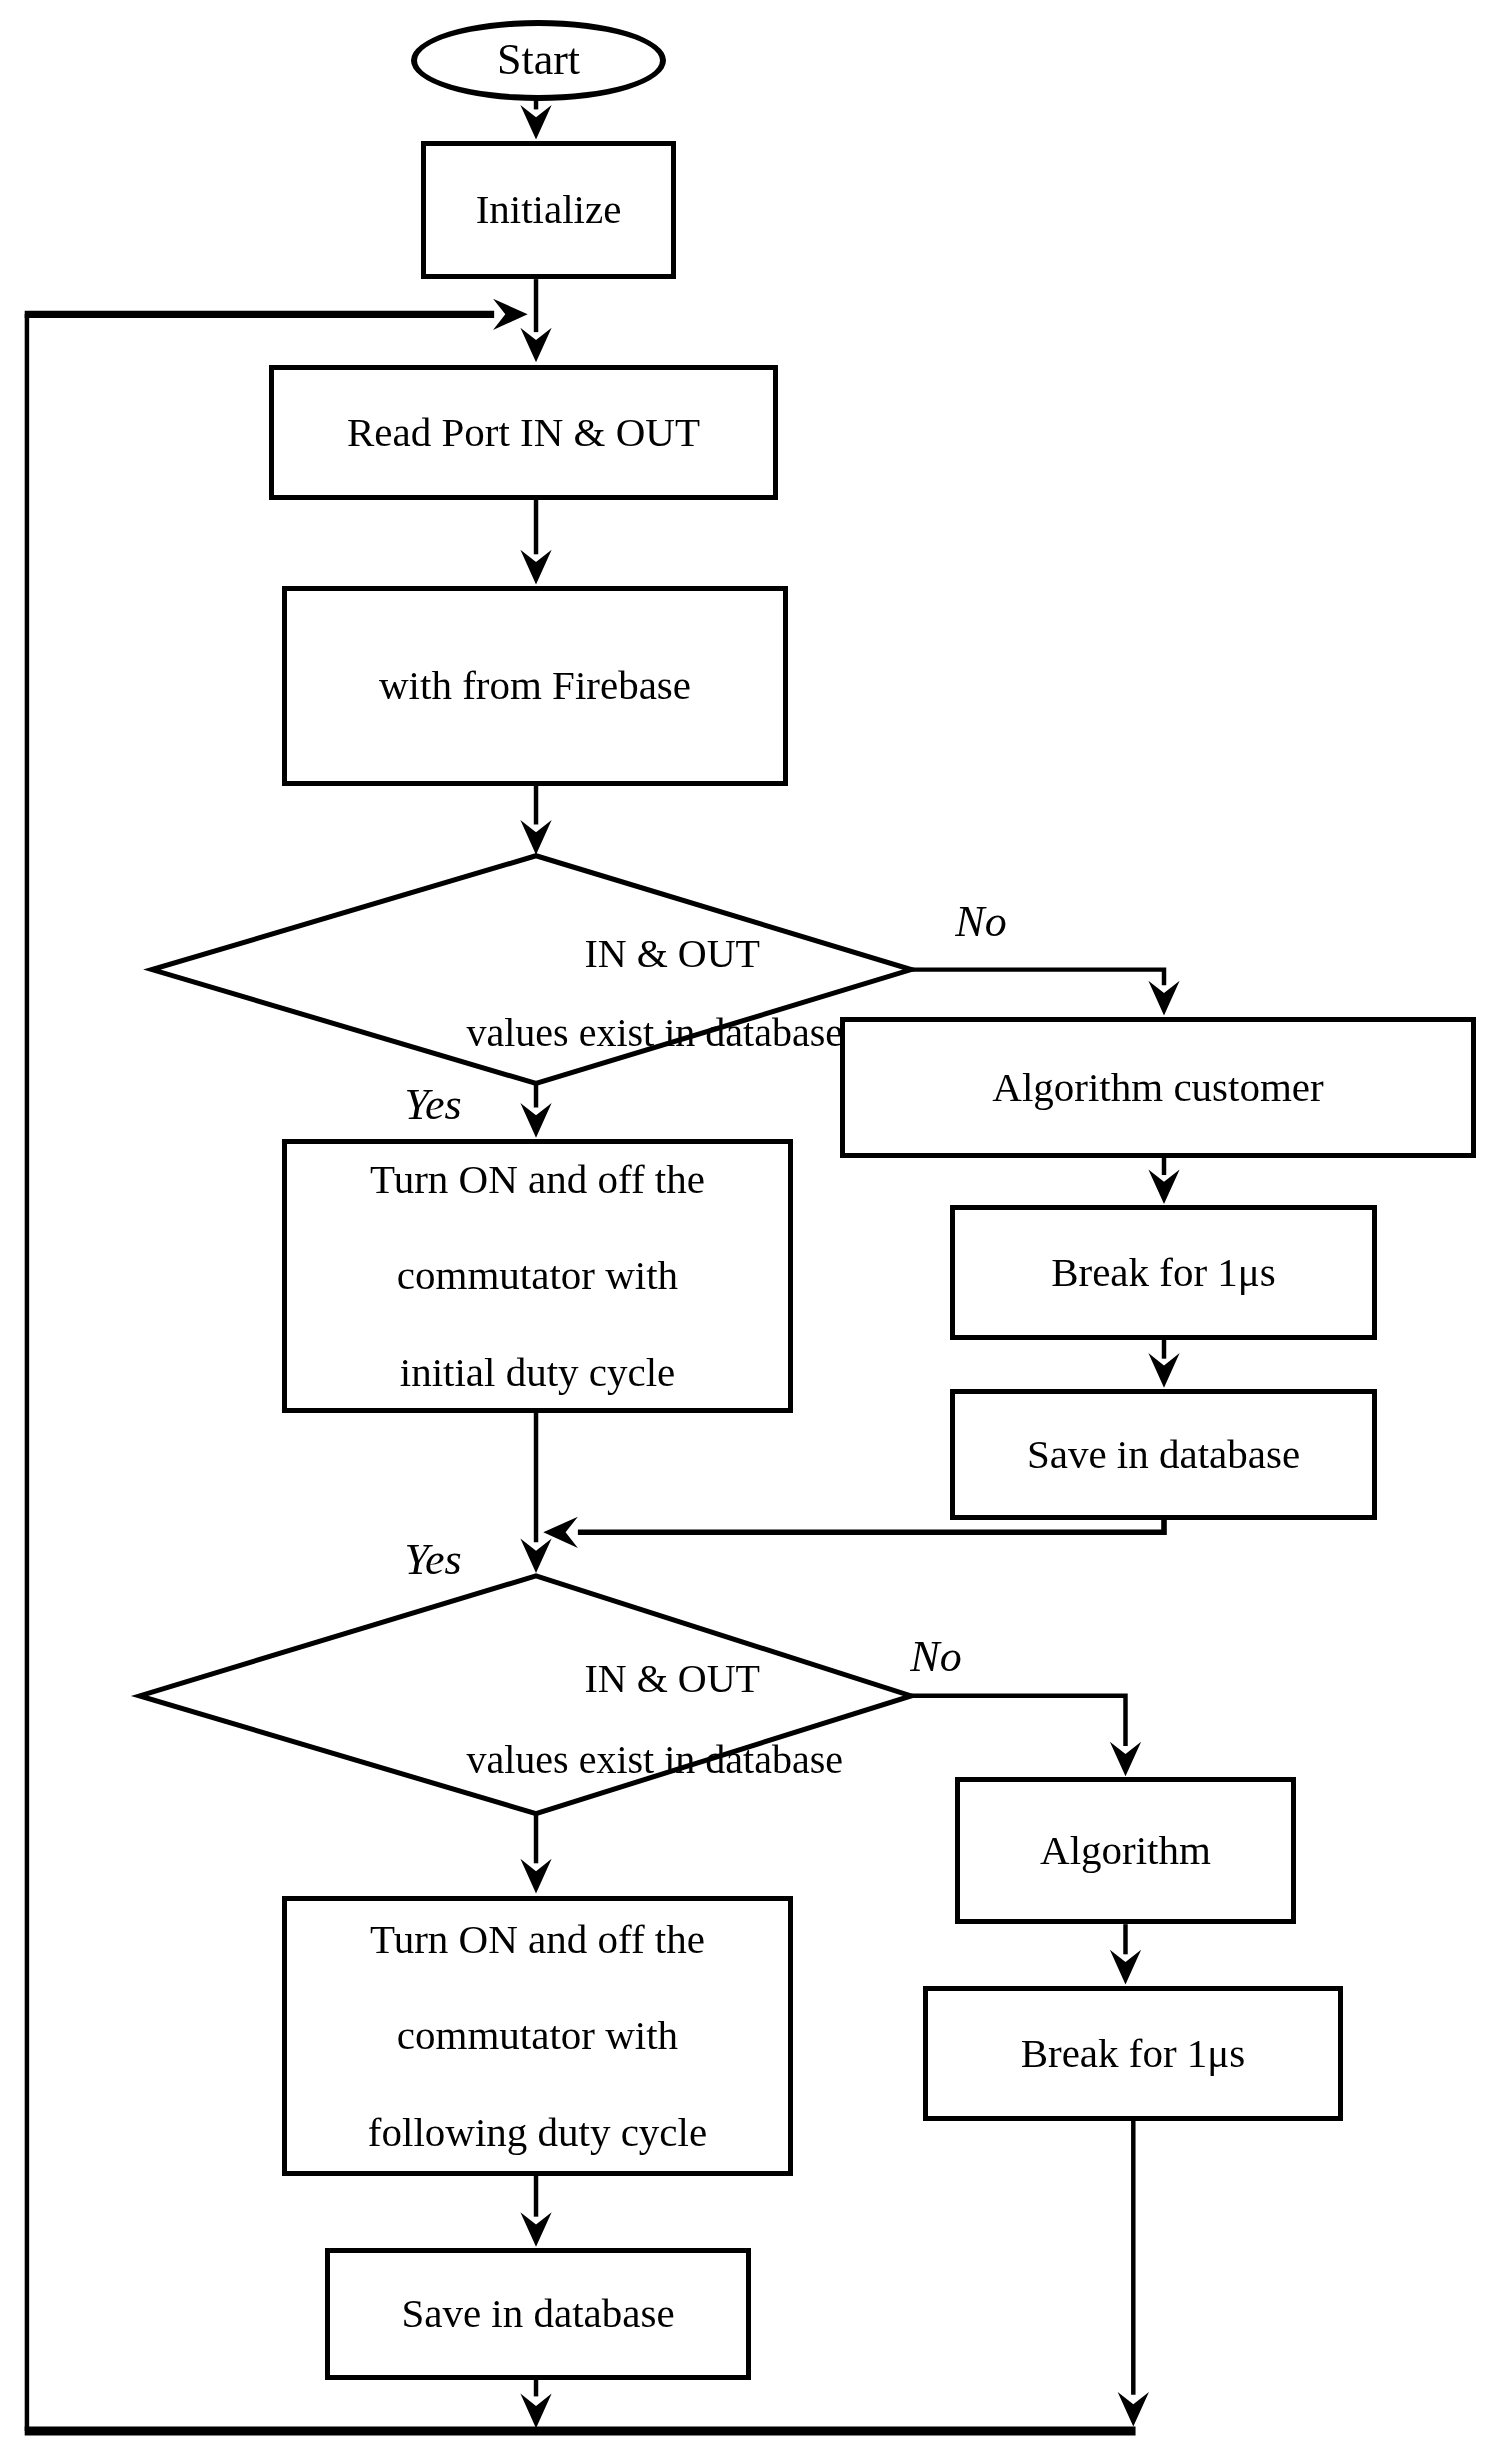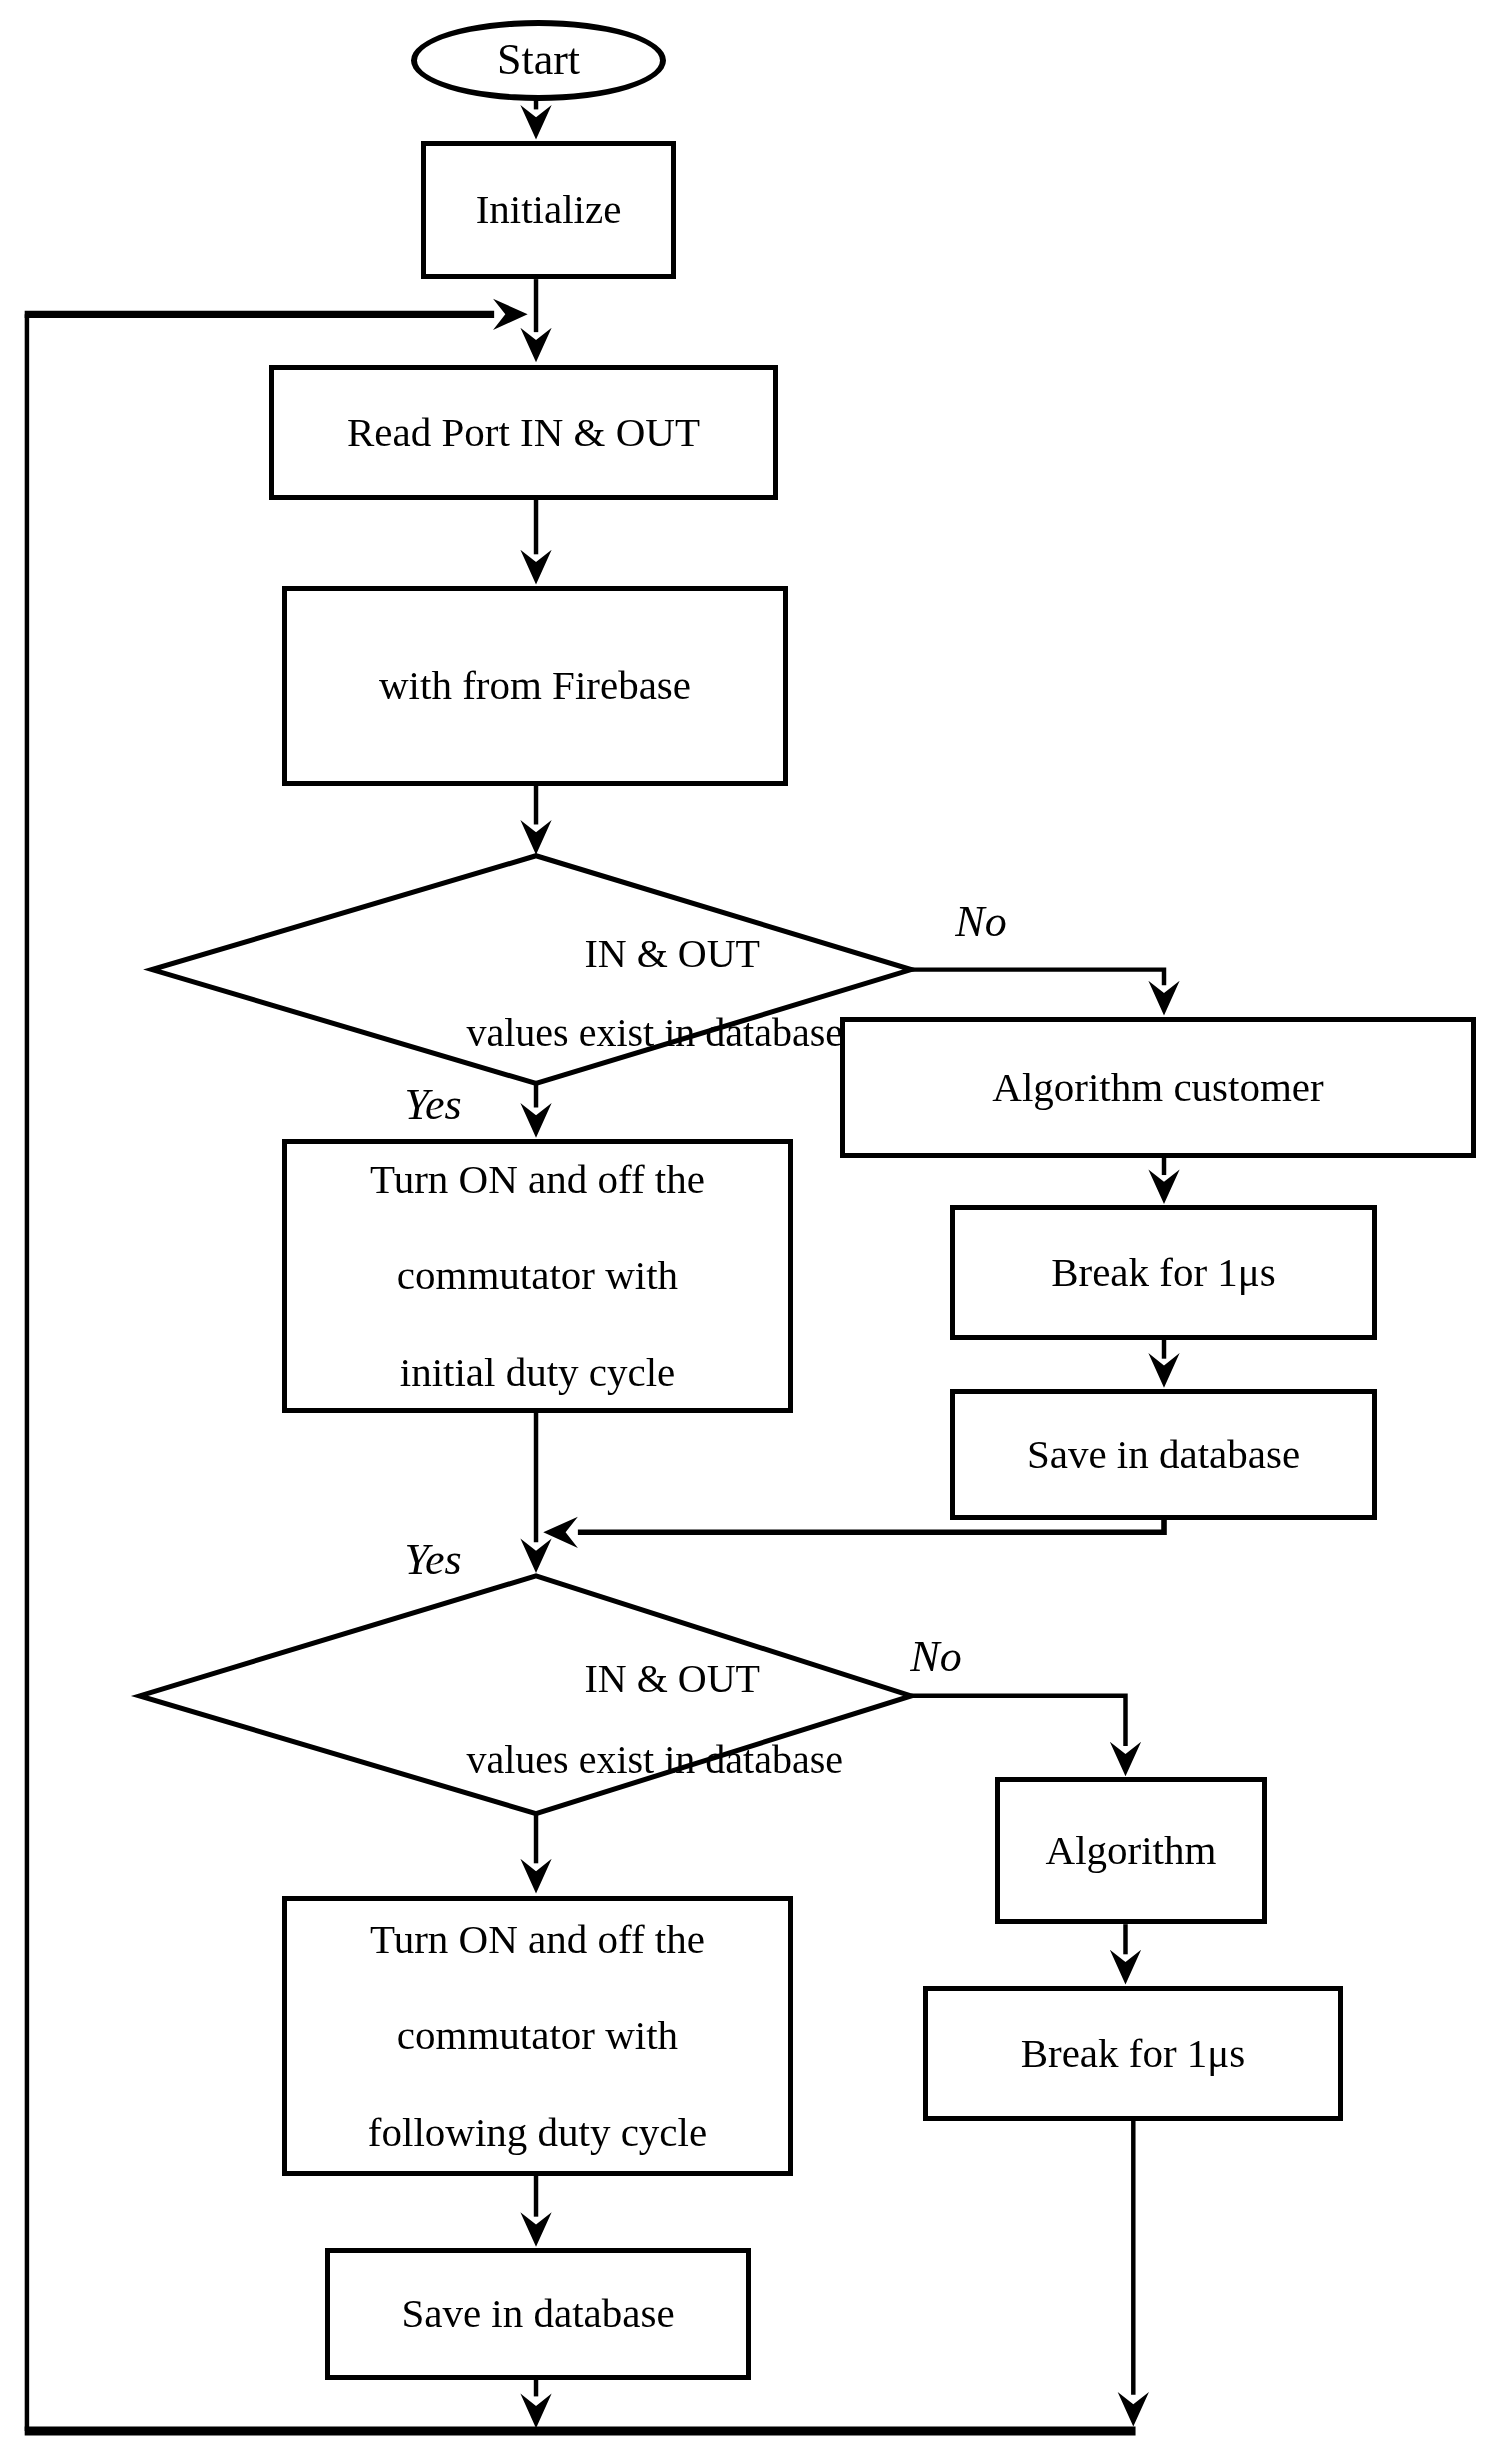--- a/index.html
+++ b/index.html
@@ -162,21 +162,21 @@
     <span>Save in database</span>
   </div>
 
   <div class="elabel" style="left:366px; top:1534px; width:134px;">Yes</div>
 
   <div class="dtext" style="left:313px; top:1627px; width:447px;">IN &amp; OUT</div>
   <div class="dtext" style="left:229px; top:1708px; width:614px;">values exist in database</div>
 
   <div class="elabel" style="left:869px; top:1631px; width:134px;">No</div>
 
-  <div class="node" style="left:955px; top:1777px; width:272px; height:147px;margin-left:40px;">
+  <div class="node" style="left:955px; top:1777px; width:341px; height:147px;">
     <span>Algorithm</span>
   </div>
 
   <div class="node multi" style="left:282px; top:1896px; width:511px; height:280px; gap:49px;">
     <span>Turn ON and off the</span>
     <span>commutator with</span>
     <span>following duty cycle</span>
   </div>
 
   <div class="node" style="left:923px; top:1986px; width:420px; height:135px;">

